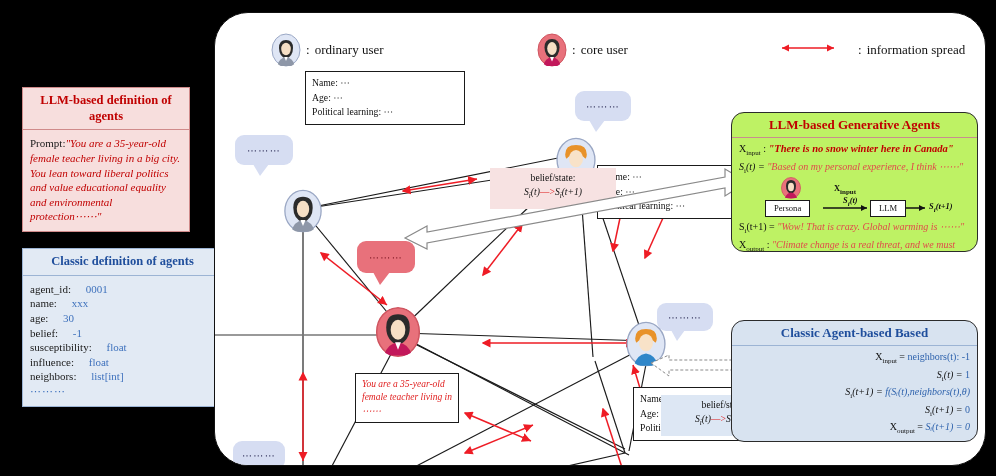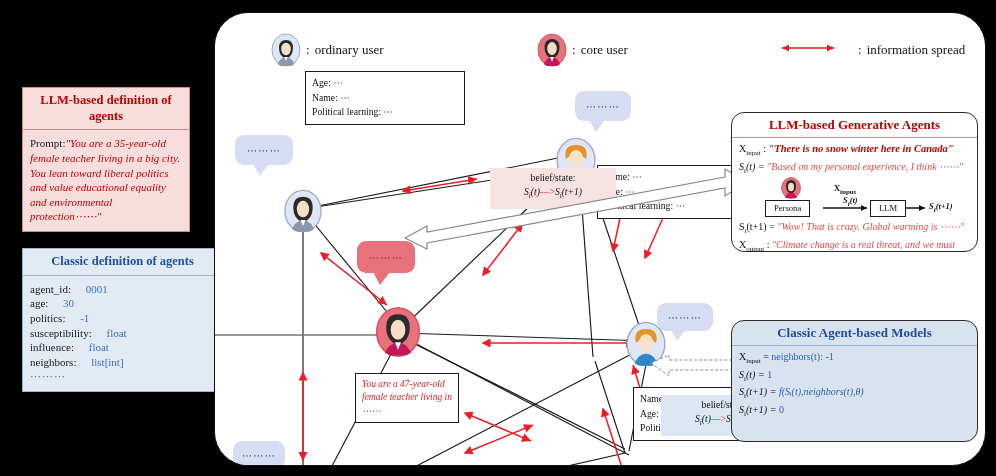--- a/index.html
+++ b/index.html
@@ -63,29 +63,29 @@
   .belief.blue{background:#dde7f4;}
   .belief .t1{color:#111;}
   .belief .t2{color:#111;font-style:italic;}
   .belief .arw{color:#e02020;font-style:normal;}
 
   
   .rbox{position:absolute;box-sizing:border-box;border-radius:13px;overflow:hidden;}
   .rbox .rhead{text-align:center;font-weight:bold;font-size:13px;padding:4px 2px 4px;}
   .rbox .rbody{font-size:10px;line-height:1.5;padding:3px 7px 6px;}
 
-  #llm-gen{left:731px;top:112px;width:247px;height:140px;border:1.3px solid #2b2b2b;background:#ffffff;}
+  #llm-gen{left:731px;top:112px;width:247px;height:140px;border:1.3px solid #2b2b2b;background:#bef264;}
   #llm-gen .rhead{color:#c00000;border-bottom:1px solid #c98e8e;}
   #llm-gen .rbody{color:#111;}
   #llm-gen .q{color:#e04a4a;font-style:italic;}
   #llm-gen .qb{color:#c00000;font-style:italic;font-weight:bold;font-size:10.5px;}
 
   #classic-m{left:731px;top:320px;width:247px;height:122px;border:1.3px solid #2b2b2b;background:#d8e3f0;}
   #classic-m .rhead{color:#1f4e9c;border-bottom:1px solid #9cb4d4;}
-  #classic-m .rbody{color:#111;}
+  #classic-m .rbody{color:#111;text-align:right;}
   #classic-m .bl{color:#2f63ad;}
 
   .sub{font-size:7.2px;vertical-align:sub;}
   .subsm{font-size:7px;vertical-align:sub;}
   .it{font-style:italic;}
 
   
   .flowrow{position:relative;height:40px;margin:1px 0 2px;}
   .fbox{position:absolute;border:1px solid #1a1a1a;background:#fff;font-size:8.6px;
     padding:1px 8px;color:#111;}
@@ -100,22 +100,23 @@
     <div class="phead">LLM-based definition of agents</div>
     <div class="pbody">
       <span class="lab">Prompt:</span><span>"You are a 35-year-old female teacher living in a big city. You lean toward liberal politics and value educational equality and environmental protection⋯⋯"</span>
     </div>
   </div>
 
   <div class="panel" id="classic-def">
     <div class="phead">Classic definition of agents</div>
     <div class="pbody">
       <div class="kv"><span>agent_id:</span> <span class="val">0001</span></div>
+      <div class="kv"><span>name:</span> <span class="val">xxx</span></div>
       <div class="kv"><span>age:</span> <span class="val">30</span></div>
-      <div class="kv"><span>politics:</span> <span class="val">-1</span></div>
+      <div class="kv"><span>belief:</span> <span class="val">-1</span></div>
       <div class="kv"><span>susceptibility:</span> <span class="val">float</span></div>
       <div class="kv"><span>influence:</span> <span class="val">float</span></div>
       <div class="kv"><span>neighbors:</span> <span class="val">list[int]</span></div>
       <div class="dots">⋯⋯⋯</div>
     </div>
   </div>
 
   <div id="canvas">
 
     <svg id="net" viewBox="0 0 770 452">
@@ -270,38 +271,38 @@
     <div class="avatar" style="left:410px;top:308px;width:42px;height:46px;">
       <svg width="42" height="46" viewBox="0 0 30 34">
         <ellipse cx="15" cy="17" rx="14" ry="16" fill="#dfe6f5" stroke="#9aa7c4" stroke-width="1"></ellipse>
         <path d="M15 6 q8 0 8 7 q0 2 -1 3 q-3 -3 -7 -3 q-4 0 -7 3 q-1 -1 -1 -3 q0 -7 8 -7z" fill="#e8922a"></path>
         <ellipse cx="15" cy="16" rx="5.2" ry="6.4" fill="#f8e2c8"></ellipse>
         <path d="M6 33 q2 -8 9 -9 q7 1 9 9z" fill="#2f86c9"></path>
       </svg>
     </div>
 
     <div class="infocard" style="left:90px;top:58px;width:160px;">
+      <div><span>Name:</span> <span class="dots">⋯</span></div>
       <div><span>Age:</span> <span class="dots">⋯</span></div>
-      <div><span>Name:</span> <span class="dots">⋯</span></div>
       <div><span>Political learning:</span> <span class="dots">⋯</span></div>
     </div>
 
     <div class="infocard" style="left:382px;top:152px;width:152px;">
       <div><span>Name:</span> <span class="dots">⋯</span></div>
       <div><span>Age:</span> <span class="dots">⋯</span></div>
       <div><span>Political learning:</span> <span class="dots">⋯</span></div>
     </div>
 
     <div class="infocard" style="left:418px;top:374px;width:152px;">
       <div><span>Name:</span> <span class="dots">⋯</span></div>
       <div><span>Age:</span> <span class="dots">⋯</span></div>
       <div><span>Political learning:</span> <span class="dots">⋯</span></div>
     </div>
 
-    <div class="promptcard" style="left:140px;top:360px;width:104px;">You are a 47-year-old female teacher living in ⋯⋯</div>
+    <div class="promptcard" style="left:140px;top:360px;width:104px;">You are a 35-year-old female teacher living in ⋯⋯</div>
 
     <div class="belief pink" style="left:275px;top:155px;width:126px;">
       <div class="t1">belief/state:</div>
       <div class="t2">
         <span>S</span><span class="sub">i</span><span>(t)</span><span class="arw">—&gt;</span><span>S</span><span class="sub">i</span><span>(t+1)</span>
       </div>
     </div>
 
     <div class="belief blue" style="left:446px;top:382px;width:126px;">
       <div class="t1">belief/state:</div>
@@ -350,22 +351,23 @@
       <div>
         <span>S</span><span class="subsm">i</span><span>(t+1) =</span> <span class="q">"Wow! That is crazy. Global warming is ⋯⋯"</span>
       </div>
       <div>
         <span>X</span><span class="subsm">output</span> <span>:</span> <span class="q">"Climate change is a real threat, and we must ⋯⋯"</span>
       </div>
     </div>
   </div>
 
   <div class="rbox" id="classic-m">
-    <div class="rhead">Classic Agent-based Models</div>
+    <div class="rhead">Classic Agent-based Based</div>
     <div class="rbody">
       <div><span>X</span><span class="subsm">input</span><span> = </span><span class="bl">neighbors(t): -1</span></div>
       <div><span class="it">S</span><span class="subsm">i</span><span class="it">(t) = </span><span class="bl">1</span></div>
       <div><span class="it">S</span><span class="subsm">i</span><span class="it">(t+1) = </span><span class="bl it">f(Sᵢ(t),neighbors(t),θ)</span></div>
       <div><span class="it">S</span><span class="subsm">i</span><span class="it">(t+1) = </span><span class="bl">0</span></div>
+      <div><span>X</span><span class="subsm">output</span><span> = </span><span class="bl it">Sᵢ(t+1) = 0</span></div>
     </div>
   </div>
 
 </div>
 
 </body></html>

